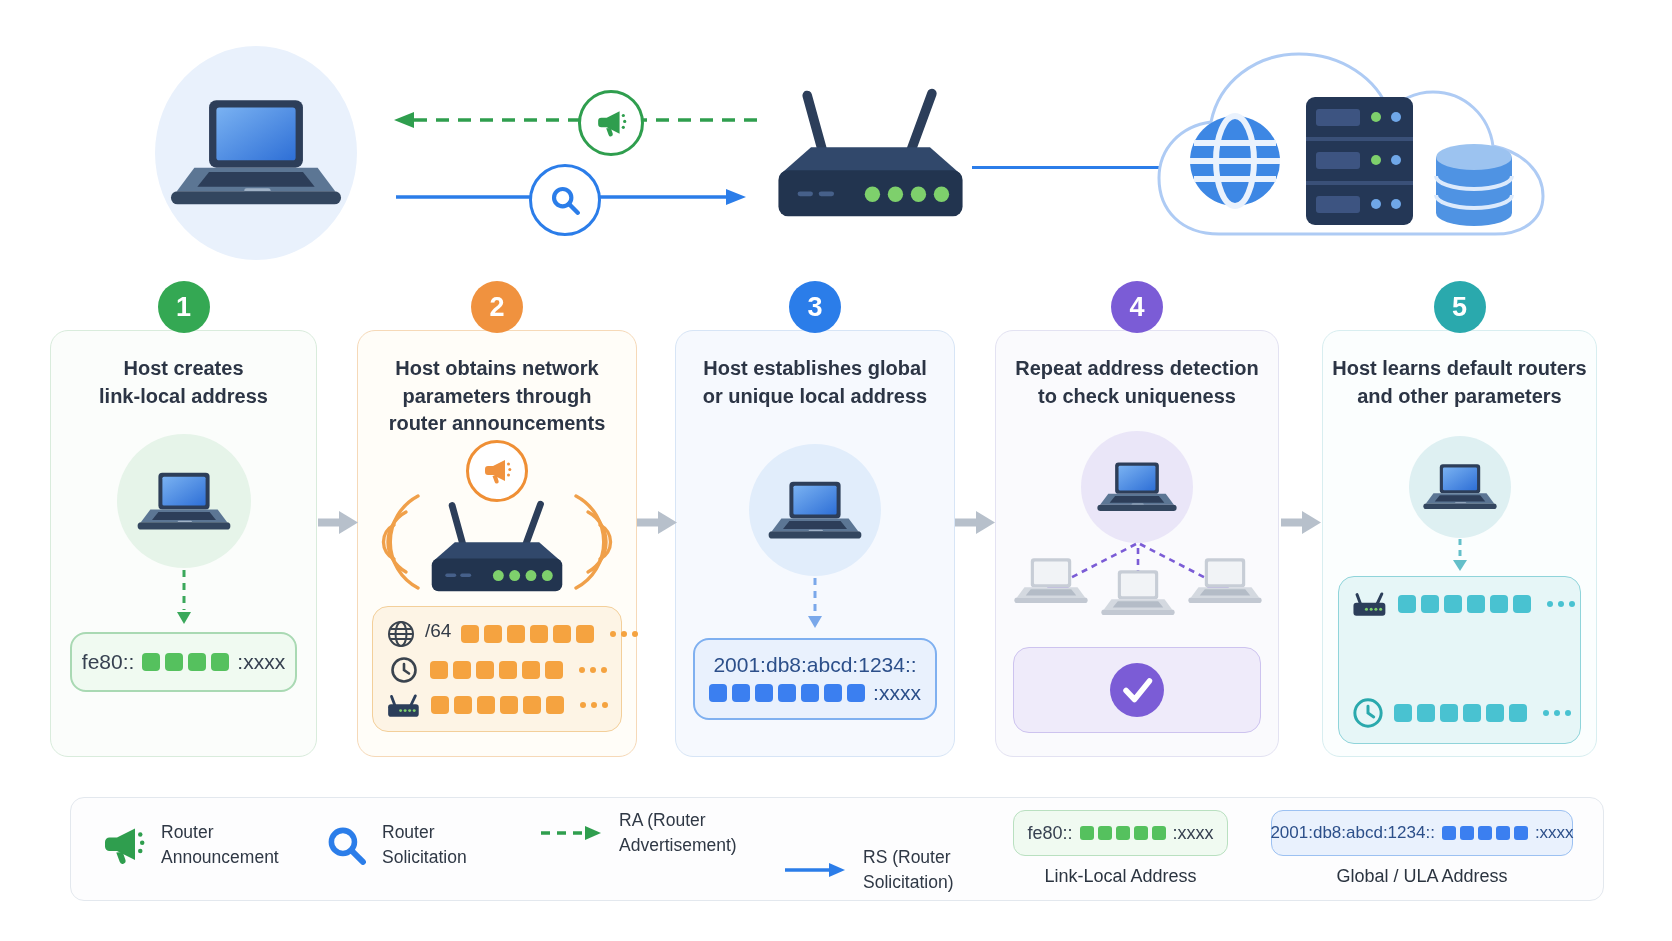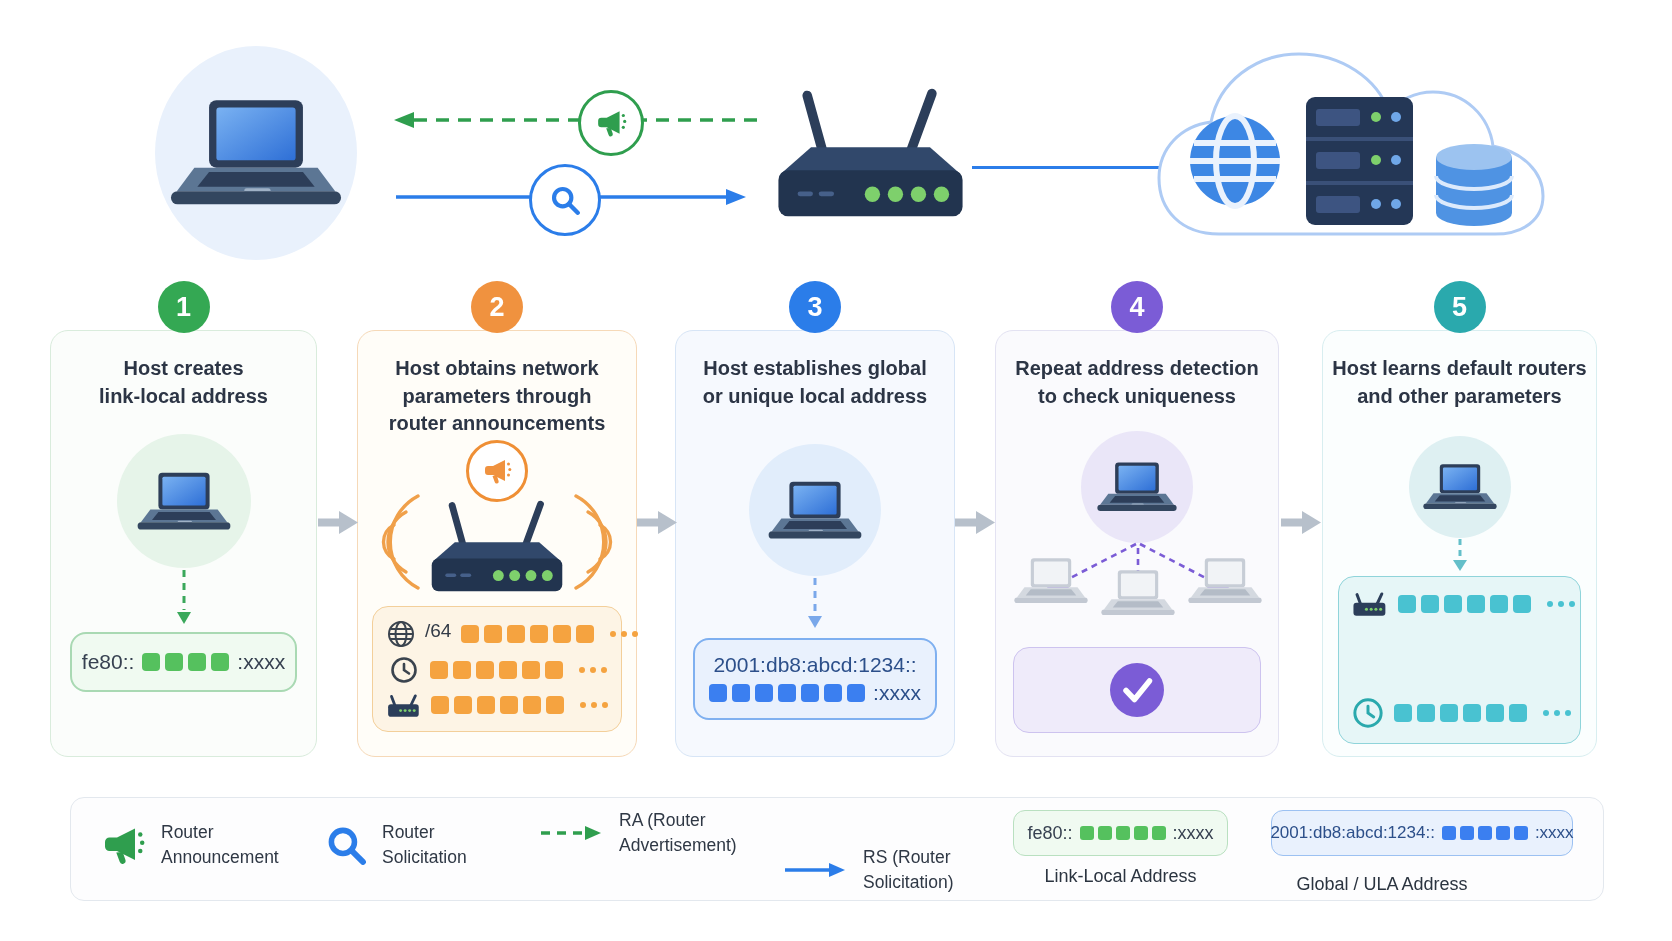--- a/index.html
+++ b/index.html
@@ -81,21 +81,21 @@
   .legend{position:absolute;left:70px;top:797px;width:1532px;height:102px;background:#fdfdfe;
     border:1.5px solid #e3e8ee;border-radius:14px;}
   .leg-item{position:absolute;display:flex;align-items:center;gap:16px;}
   .leg-label{font-size:17.5px;font-weight:500;color:#2f3845;line-height:1.45;white-space:pre-line;}
   .leg-pill{position:absolute;top:12px;height:46px;border-radius:12px;display:flex;align-items:center;
     justify-content:center;gap:7px;font-size:17px;font-weight:500;box-sizing:border-box;}
   .leg-pill .sq{width:14px;height:14px;border-radius:3px;}
   .leg-pill-green{left:942px;width:215px;background:#f0faf1;border:1.5px solid #b9e0c0;color:#374151;font-size:18px;}
   .leg-pill-blue{left:1200px;width:302px;background:#e9f1fd;border:1.5px solid #9cc1f2;color:#2c4f8a;}
   .leg-caption{position:absolute;top:68px;font-size:18px;font-weight:500;color:#2b3440;text-align:center;}
-  .cap-green{left:942px;width:215px;} .cap-blue{left:1160px;width:302px;margin-top:8px;}
+  .cap-green{left:942px;width:215px;} .cap-blue{left:1200px;width:302px;}
   .mega-green{color:#2f9e4e;} .mag-blue{color:#2b7de9;}
 </style>
 </head>
 <body>
 
 <div class="canvas">
 
   <svg width="0" height="0" style="position:absolute" aria-hidden="true">
     <defs>
       <linearGradient id="scr" x1="0" y1="0" x2="1" y2="1">

